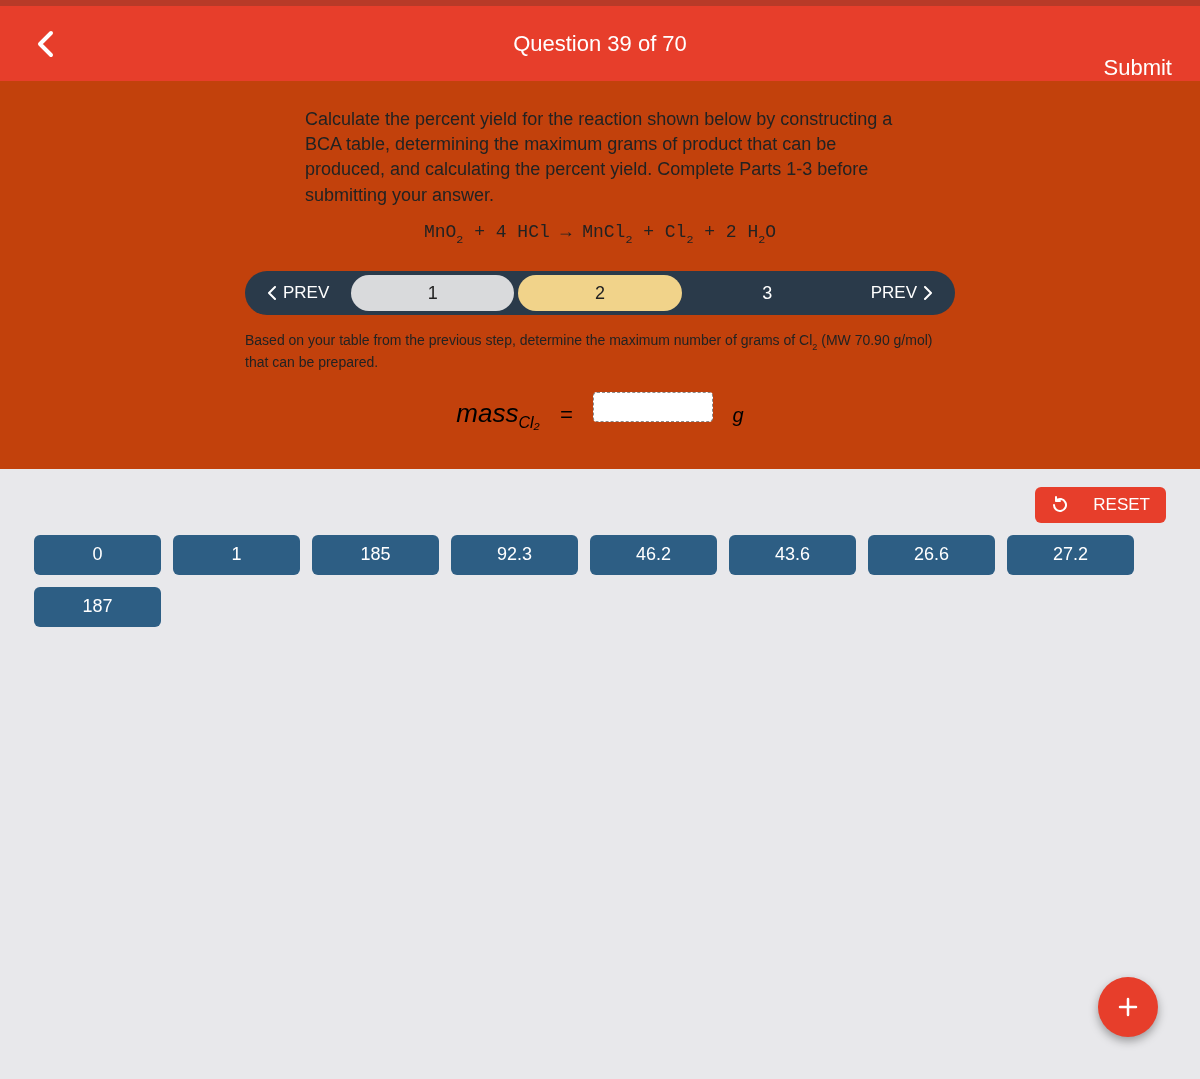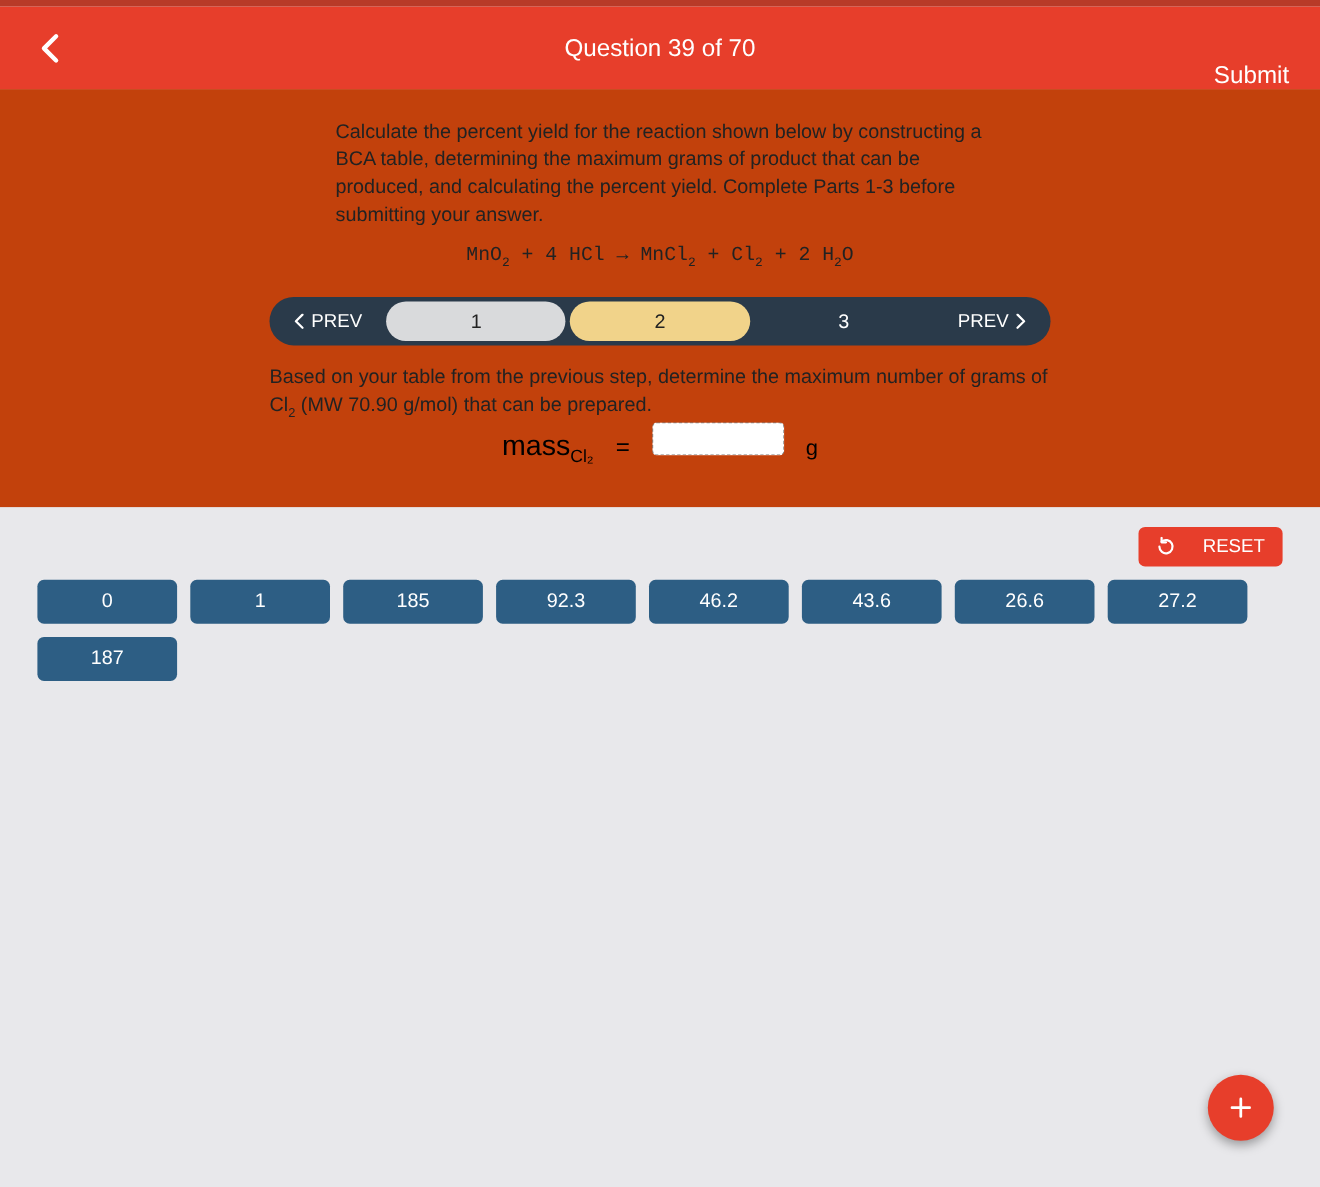--- a/index.html
+++ b/index.html
@@ -95,30 +95,32 @@
     display: flex;
     align-items: center;
     justify-content: center;
     font-size: 18px;
     cursor: pointer;
   }
   .step.light { background: #d9dadc; color: #222; }
   .step.active { background: #f1d38a; color: #222; }
   .step.dark { background: transparent; color: #fff; }
   .instruction {
-    font-size: 18px;
+    font-size: 14px;
     line-height: 1.4;
     color: #222;
+    margin-bottom: 20px;
   }
   .mass-row {
     display: flex;
     align-items: baseline;
     justify-content: center;
     gap: 20px;
     font-size: 22px;
+    font-style: italic;
   }
   .mass-label {
     font-size: 26px;
     font-weight: 400;
   }
   .mass-label .sub {
     font-size: 16px;
     vertical-align: sub;
   }
   .mass-input {

